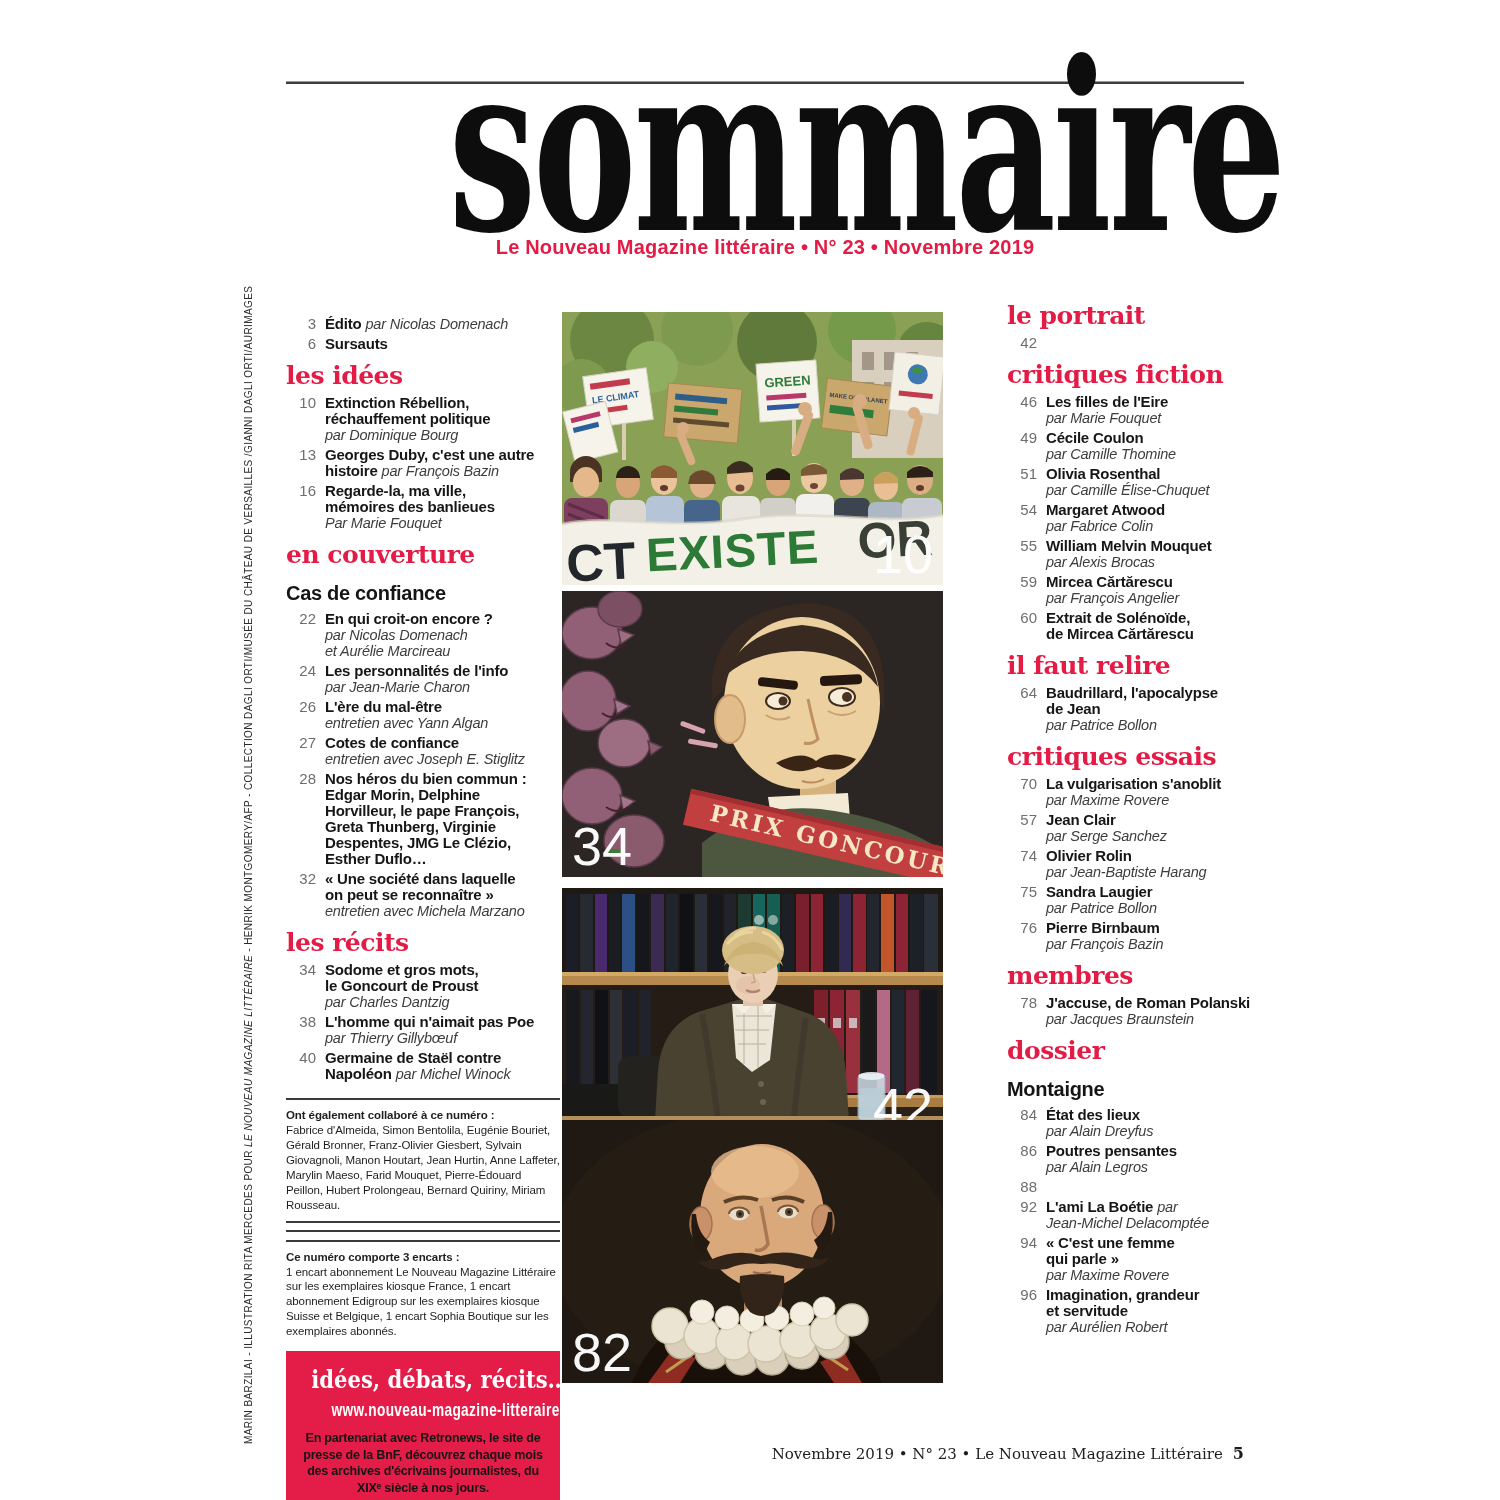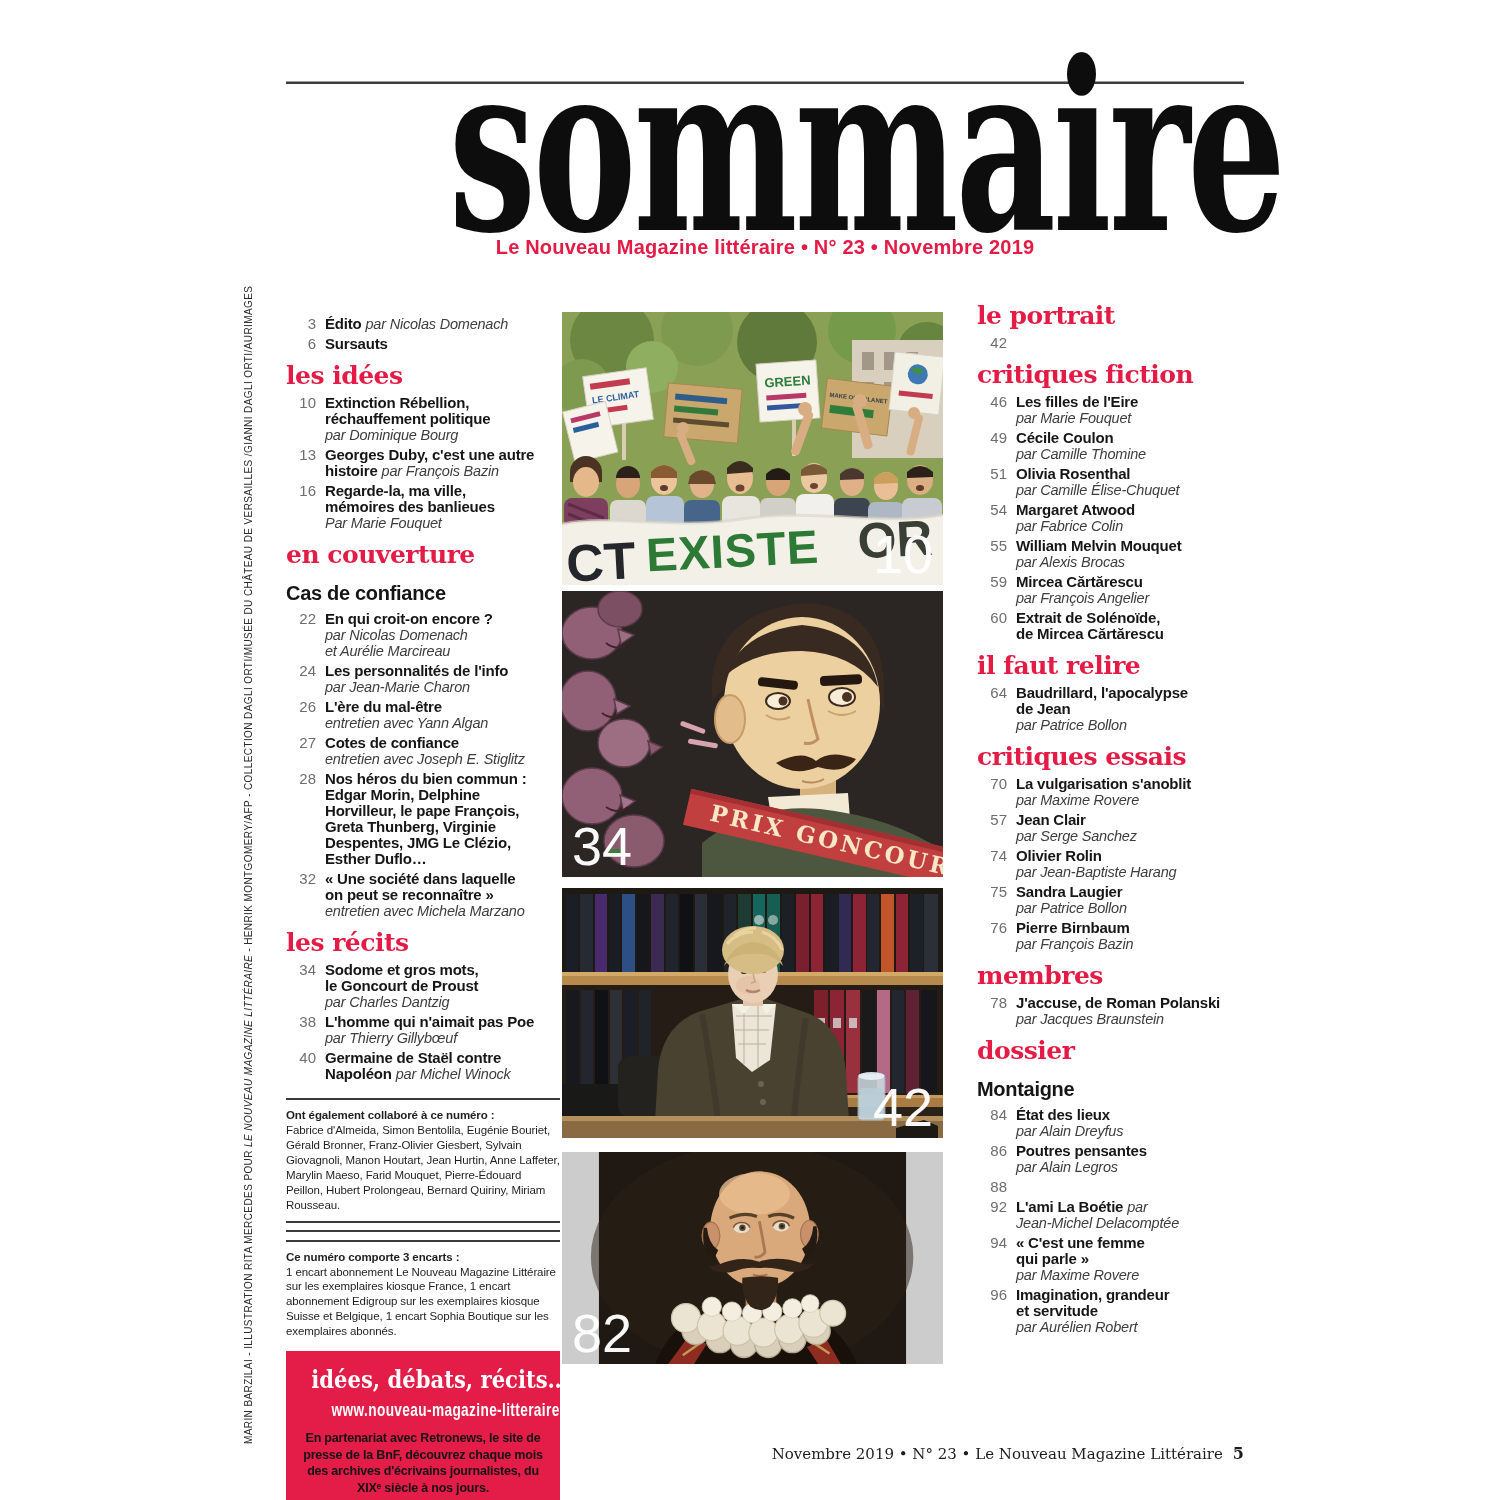--- a/index.html
+++ b/index.html
@@ -17,21 +17,21 @@
   .subtitle{position:absolute;left:286px;top:236px;width:958px;text-align:center;
             color:#e31b45;font-size:20px;font-weight:bold;letter-spacing:0.2px;}
 
   .v-credit{position:absolute;left:243px;top:378px;height:1066px;width:16px;
             writing-mode:vertical-rl;transform:rotate(180deg);
             font-size:10px;letter-spacing:0.4px;color:#2b2b2b;white-space:nowrap;}
   .v-credit .it{font-style:italic;}
 
   .col{position:absolute;width:274px;}
   .col-left{left:286px;top:316px;}
-  .col-right{left:977px;top:303px;width:268px;}
+  .col-right{left:1007px;top:303px;width:268px;}
 
   .sec-head{font-family:"DejaVu Serif",serif;font-weight:bold;color:#e31b45;
             font-size:25px;line-height:1;margin:11px 0 7px;letter-spacing:-0.5px;}
   .toc-section:first-child .sec-head{margin-top:0;}
   .sec-sub{font-size:20px;font-weight:bold;margin:15px 0 6px;letter-spacing:-0.3px;color:#151515;}
   .toc-item{display:flex;margin-bottom:4px;}
   .num{flex:0 0 30px;text-align:right;margin-right:9px;color:#6e6e6e;
        font-size:15px;line-height:16px;}
   .entry{flex:1;font-size:15px;line-height:16px;white-space:pre-line;letter-spacing:-0.2px;}
   .t{font-weight:bold;color:#161616;}
@@ -467,21 +467,21 @@
       <g>
         <rect x="296" y="186" width="27" height="46" rx="4" fill="#cfdde4" opacity="0.85" stroke="#9fb3bc"></rect>
         <rect x="298" y="200" width="23" height="30" rx="3" fill="#b9cdd6" opacity="0.9"></rect>
         <ellipse cx="309.5" cy="188" rx="13" ry="4" fill="#e8f2f6" opacity="0.9"></ellipse>
       </g>
       <path d="M334,240 l28,-8 14,6 v12 h-42 z" fill="#1d1a16"></path>
     </svg>
     <div class="img-num right">42</div>
   </figure>
 
-  <figure class="photo" style="top:1152px;height:212px;">
+  <figure class="photo" style="top:1120px;height:263px;">
     <svg viewBox="0 0 381 263" xmlns="http://www.w3.org/2000/svg">
       <rect width="381" height="263" fill="#201812"></rect>
       <ellipse cx="190" cy="130" rx="200" ry="140" fill="#2a1f16" opacity="0.5"></ellipse>
       <g>
         <path d="M70,263 Q90,210 140,196 L240,196 Q300,210 320,263 Z" fill="#181009"></path>
         <path d="M86,263 L110,230 L134,238 L118,263 Z" fill="#8f2c22"></path>
         <path d="M300,263 L282,232 L258,242 L272,263 Z" fill="#8f2c22"></path>
         <path d="M104,252 l26,-18 M286,250 l-24,-16" stroke="#c39a52" stroke-width="3"></path>
         <rect x="182" y="150" width="38" height="44" fill="#c1885c"></rect>
         <g>

